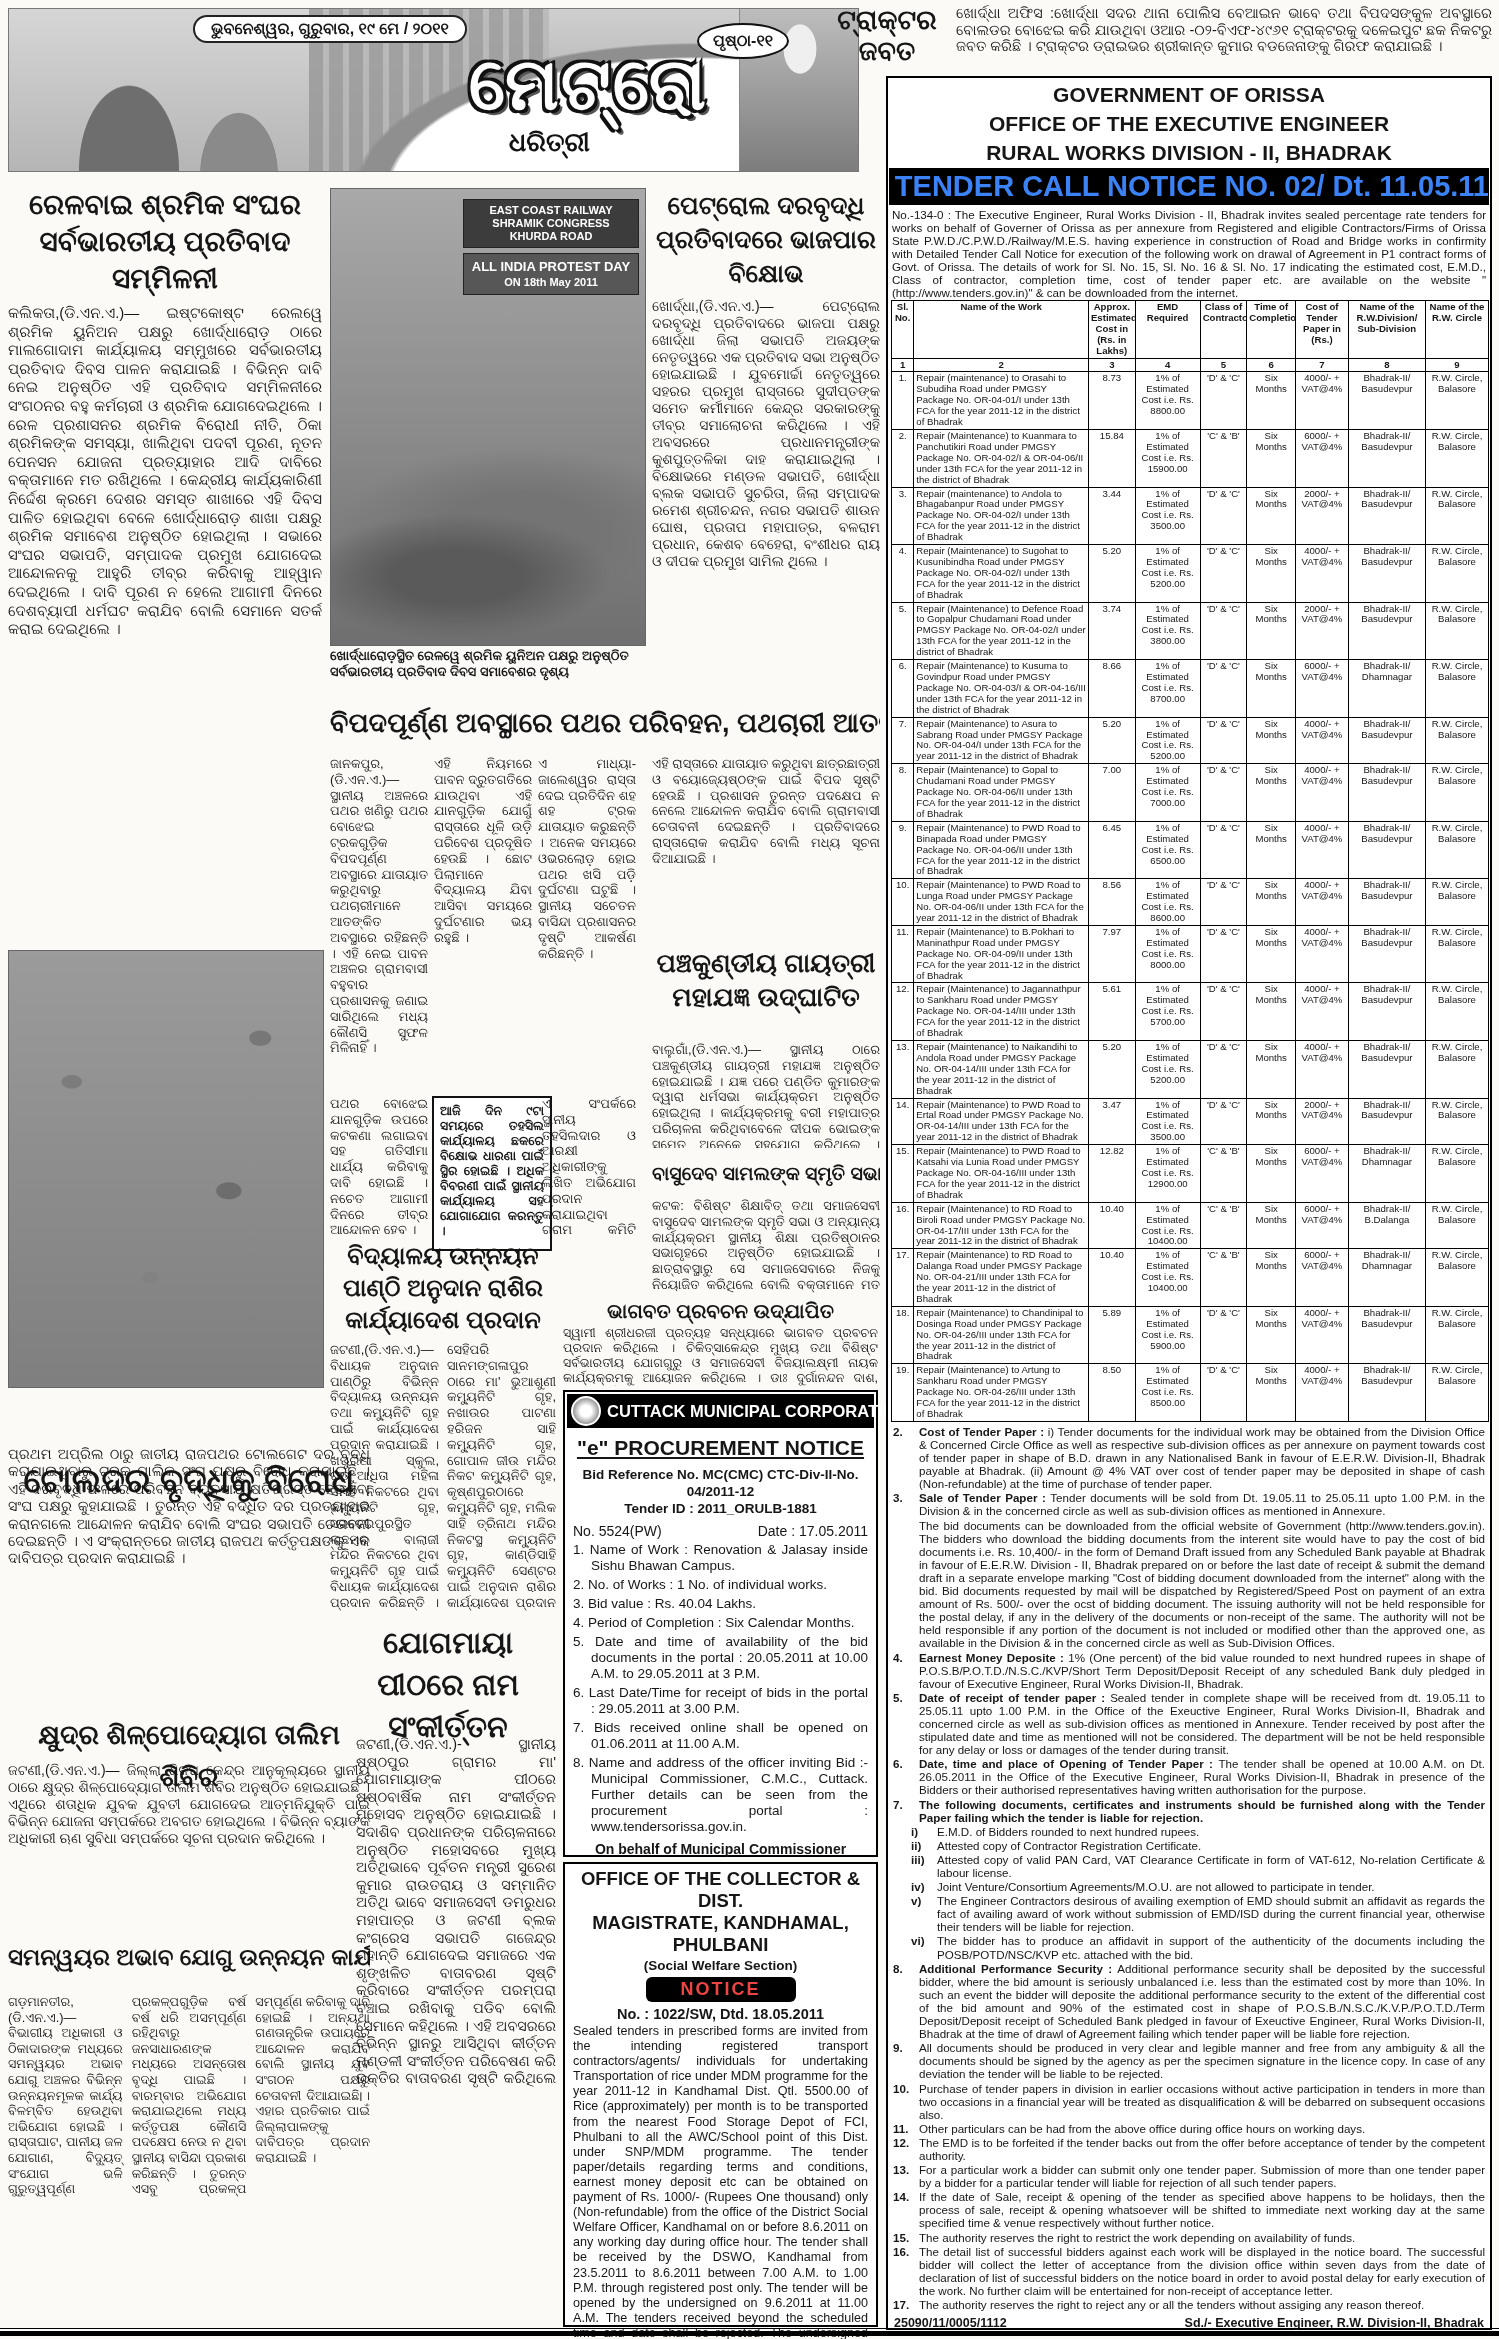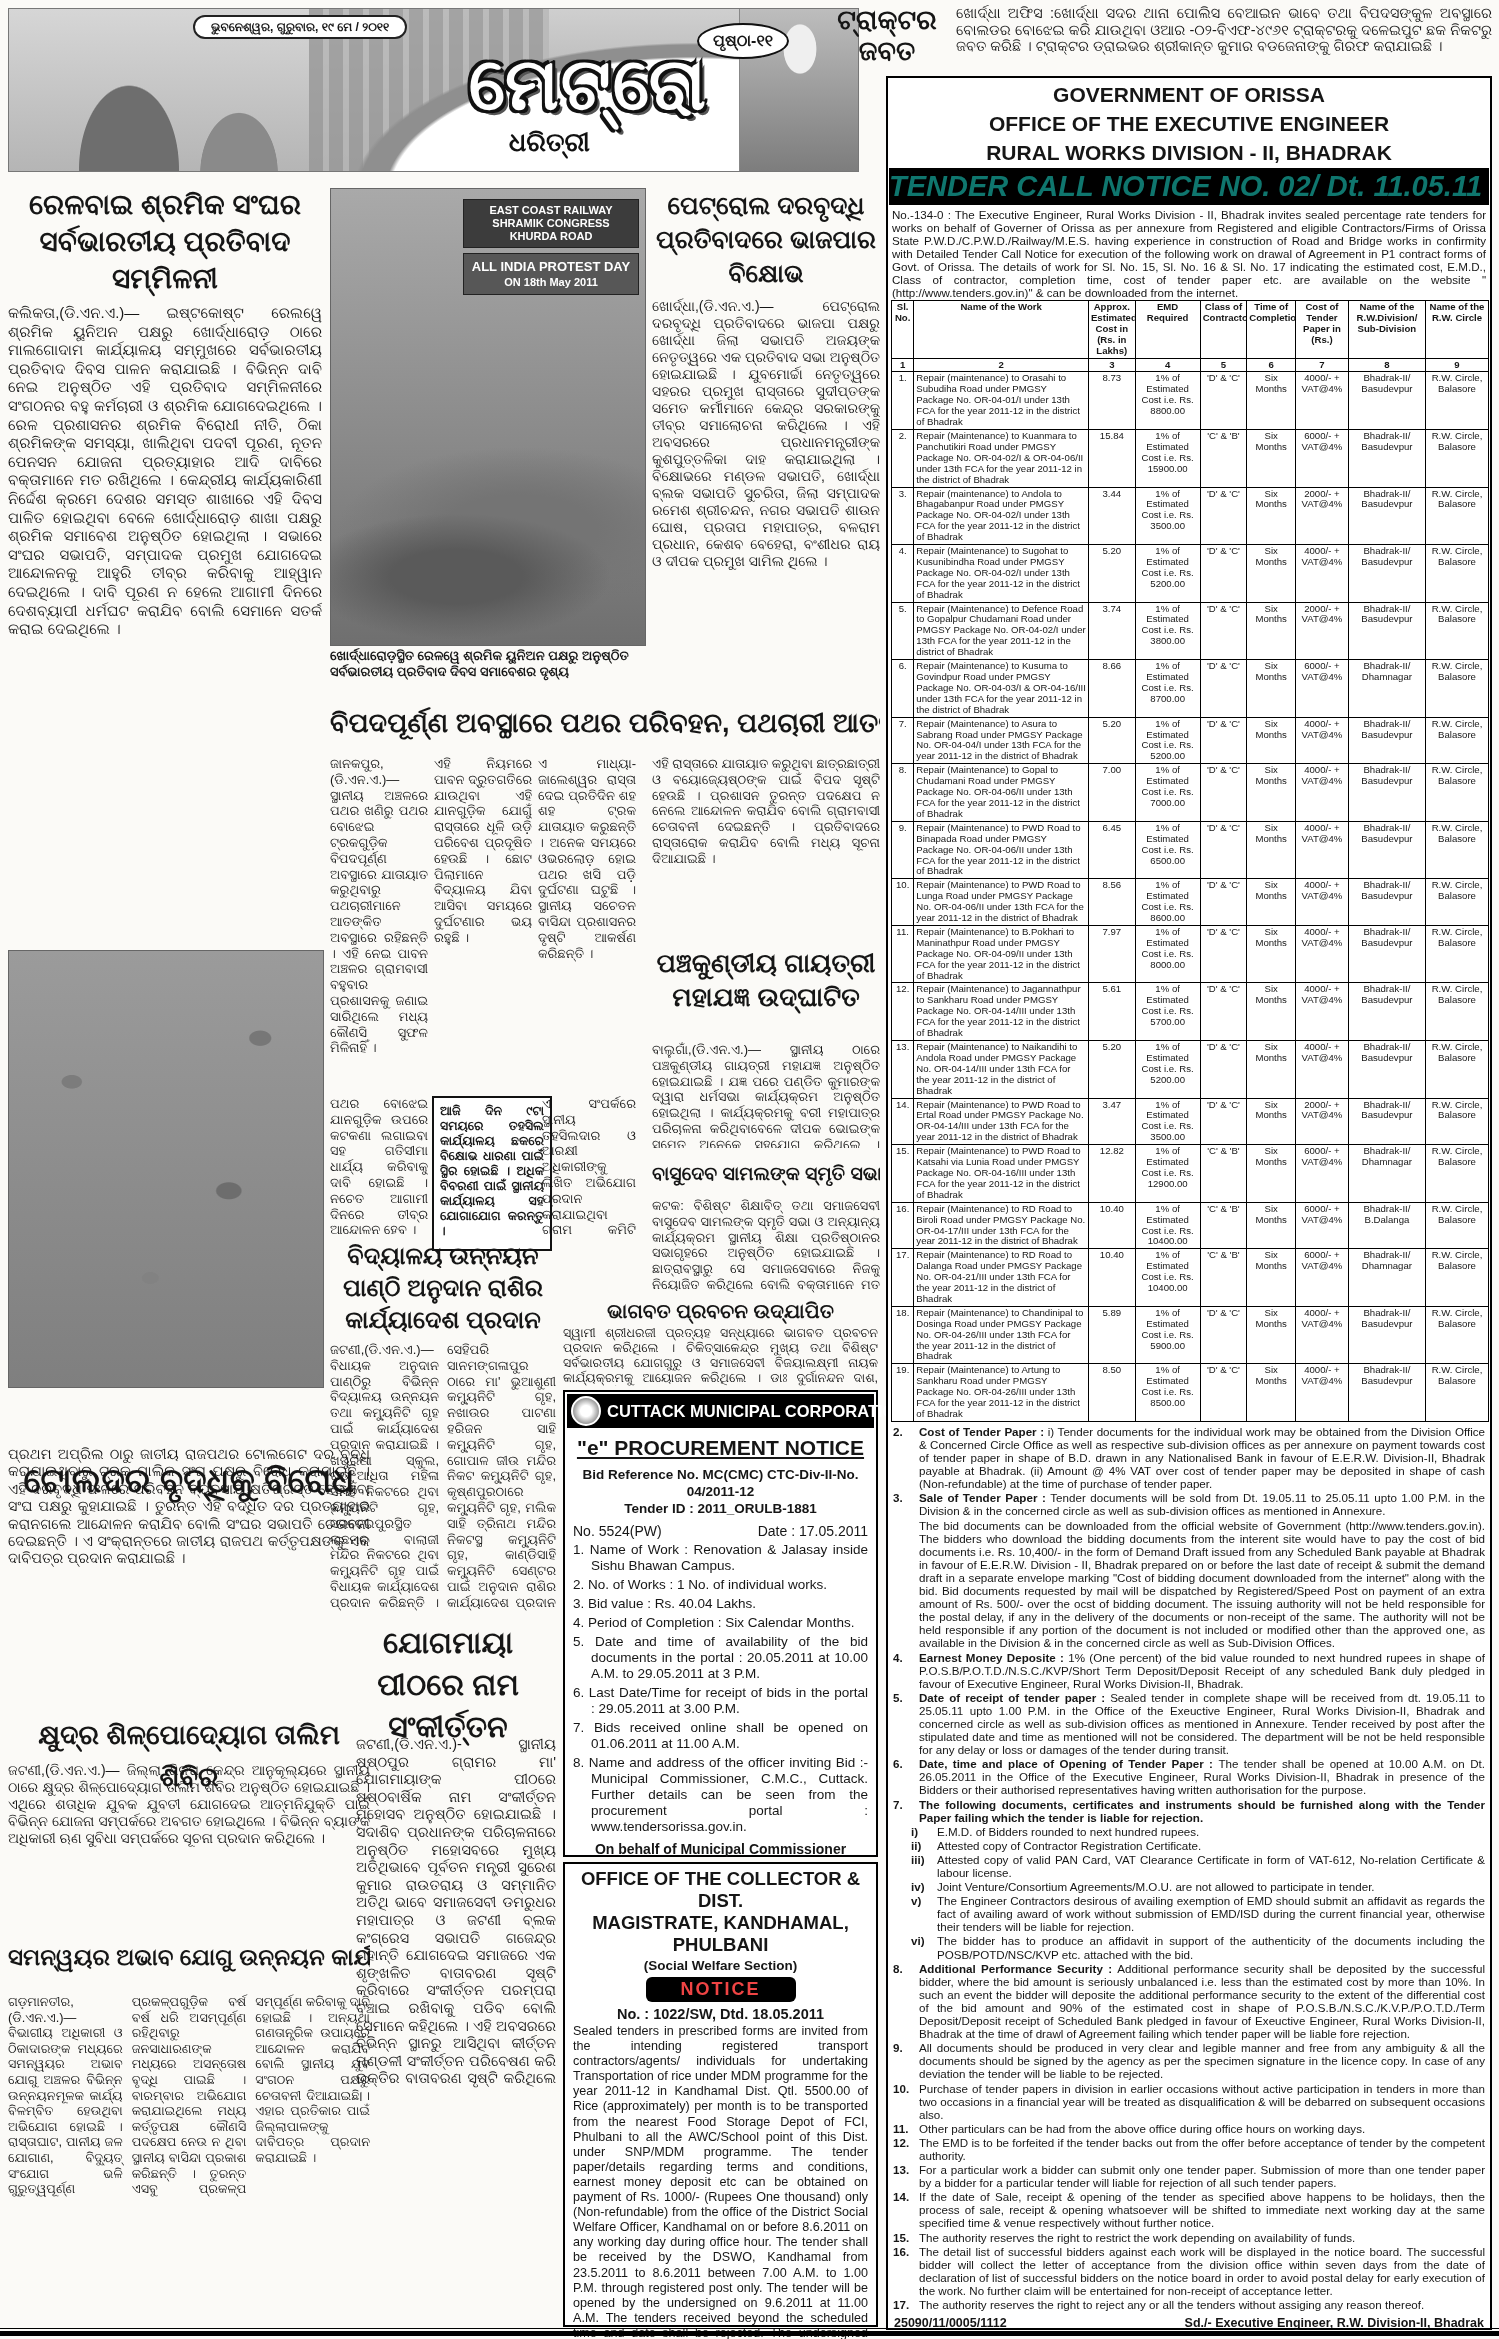--- a/index.html
+++ b/index.html
@@ -19,21 +19,21 @@
       linear-gradient(180deg,#cdcdcd,#a7a7a7);opacity:.85;}
   .mast-minaret{right:0;width:118px;background:
       radial-gradient(40px 60px at 60px 40px,#efefef 40%,transparent 42%),
       linear-gradient(180deg,#bdbdbd,#7d7d7d);border-left:1px solid #888;}
   .mast-logo{position:absolute;right:96px;top:0;width:440px;height:162px;
       background:radial-gradient(120% 145% at 85% 115%,#ffffff 58%,#8f8f8f 59% 64%,transparent 65%);}
   .mast-title{position:absolute;right:150px;top:34px;font-size:72px;font-weight:bold;color:#fff;letter-spacing:2px;
       text-shadow:-3px -3px 0 #111,3px -3px 0 #111,-3px 3px 0 #111,3px 3px 0 #111,5px 5px 0 #555;}
   .mast-sub{position:absolute;right:268px;top:118px;font-size:26px;font-weight:bold;color:#111;}
   .mast-date{position:absolute;left:184px;top:6px;background:#fff;border:2px solid #222;border-radius:18px;
-      padding:3px 16px;font-size:12px;font-weight:bold;white-space:nowrap;}
+      padding:3px 16px;font-size:16px;font-weight:bold;white-space:nowrap;}
   .page-badge{position:absolute;left:688px;top:14px;background:#fff;border:2px solid #111;border-radius:50%;
       padding:7px 14px;font-size:16px;font-weight:bold;}
   
   .tractor{left:828px;top:5px;width:664px;height:64px;display:flex;gap:10px;}
   .tractor-label{flex:0 0 118px;font-size:27px;font-weight:bold;text-align:center;line-height:31px;}
   .tractor-body{flex:1;font-size:14.5px;line-height:16.5px;text-align:justify;}
   
   .oh{font-weight:bold;text-align:center;}
   .ob{text-align:justify;}
   
@@ -52,22 +52,22 @@
                  radial-gradient(20px 14px at 45% 75%,#828282 40%,transparent 45%),
                  radial-gradient(26px 18px at 80% 20%,#777 40%,transparent 45%),
                  linear-gradient(180deg,#9b9b9b,#7f7f7f);}
   
   .note-box{left:432px;top:1096px;width:104px;height:139px;border:2px solid #111;background:#fff;
       padding:6px 6px;font-size:12.5px;line-height:15px;font-weight:bold;text-align:justify;overflow:hidden;}
   
   .tender{left:886px;top:76px;width:606px;height:2254px;border:2px solid #000;background:#fff;
       padding:0;box-sizing:border-box;}
   .t-org{font-size:21px;font-weight:bold;text-align:center;line-height:24px;margin-top:5px;}
-  .t-bar{background:#000;color:#0f766e;font-size:29px;font-weight:bold;text-align:left;
-      line-height:37px;height:37px;margin:3px 1px;white-space:nowrap;font-style:italic;}
+  .t-bar{background:#000;color:#3b82f6;font-size:29px;font-weight:bold;text-align:right;
+      line-height:37px;height:37px;margin:3px 1px;white-space:nowrap;}
   .t-intro{font-size:11.6px;line-height:13px;text-align:justify;margin:1px 4px;}
   table.tt{border-collapse:collapse;table-layout:fixed;width:598px;margin:1px 3px;}
   table.tt th,table.tt td{border:1px solid #000;font-size:9.6px;line-height:10.9px;padding:1px 2px;
       vertical-align:top;overflow:hidden;}
   table.tt th{font-weight:bold;text-align:center;}
   td.cc,th.cc{text-align:center;}
   td.ww{text-align:left;}
   tr.numrow td{text-align:center;font-weight:bold;}
   .terms{margin:3px 5px 0 5px;}
   .term{display:flex;font-size:11.6px;line-height:13.1px;margin-bottom:1px;}

